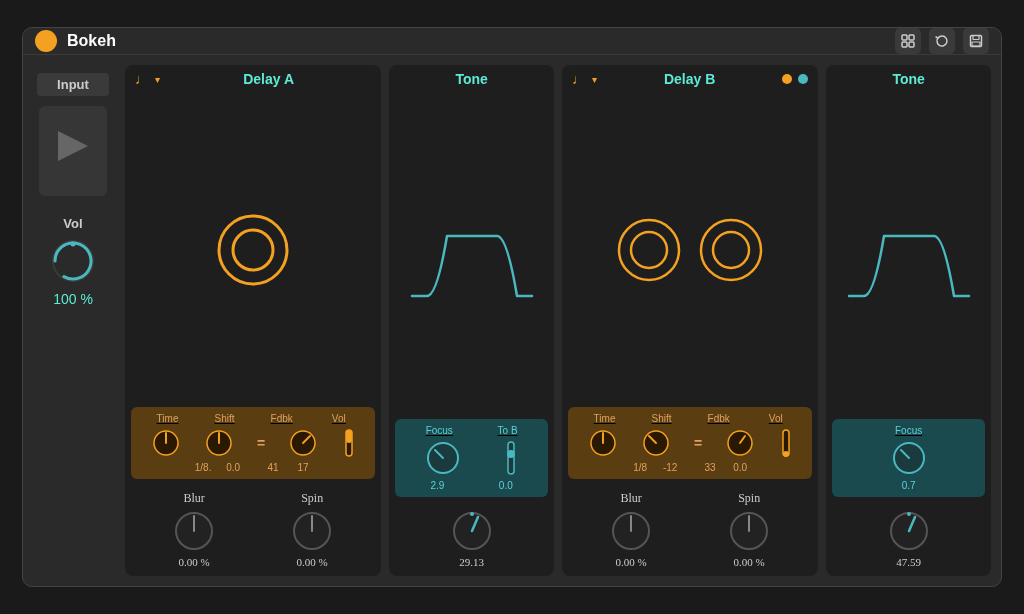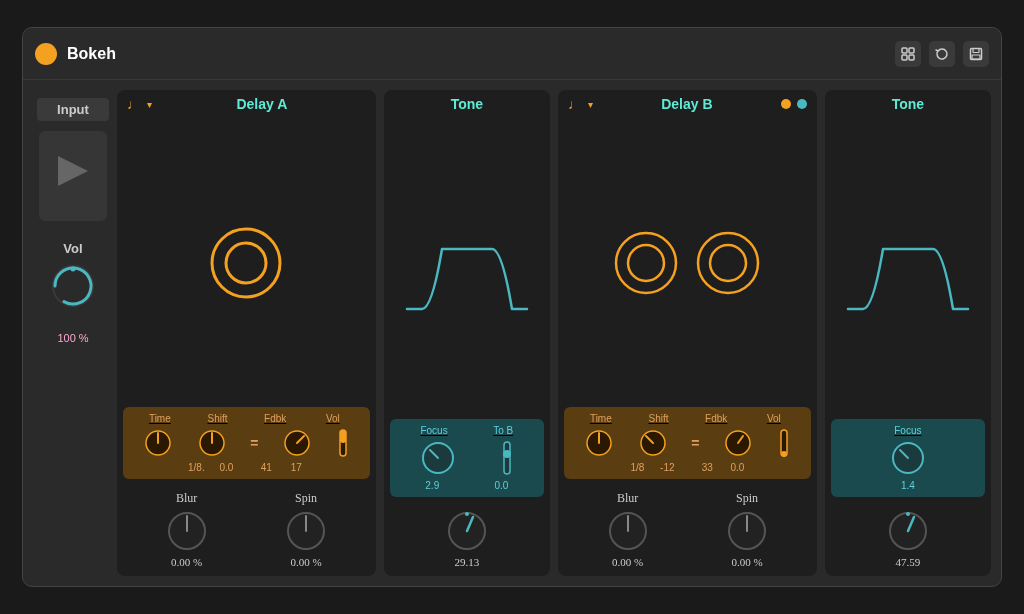--- a/index.html
+++ b/index.html
@@ -18,21 +18,21 @@
       height: 560px;
       background: #2a2a2a;
       border-radius: 10px;
       border: 1px solid #444;
       display: flex;
       flex-direction: column;
       overflow: hidden;
     }
     .title-bar {
       background: #2a2a2a;
-      height: 52px;
+      height: 27px;
       display: flex;
       align-items: center;
       padding: 0 12px;
       border-bottom: 1px solid #3a3a3a;
       flex-shrink: 0;
     }
     .title-bar-logo {
       width: 22px;
       height: 22px;
       background: #f4a020;
@@ -59,21 +59,21 @@
       align-items: center;
       justify-content: center;
       color: #ccc;
       font-size: 13px;
       cursor: pointer;
     }
     .main-content {
       display: flex;
       flex: 1;
       padding: 10px;
-      gap: 4px;
+      gap: 12px;
     }
     
     .input-panel {
       width: 80px;
       background: #2a2a2a;
       border-radius: 6px;
       display: flex;
       flex-direction: column;
       align-items: center;
       padding: 8px 4px;
@@ -104,23 +104,23 @@
       align-items: center;
       margin-top: 10px;
     }
     .vol-label {
       color: #ccc;
       font-size: 13px;
       font-weight: 600;
       margin-bottom: 4px;
     }
     .vol-value {
-      color: #f9a8d4;
-      font-size: 11px;
-      margin-top: 20px;
+      color: #5eead4;
+      font-size: 14px;
+      margin-top: 4px;
     }
     
     .panels-row {
       display: flex;
       flex: 1;
       gap: 8px;
     }
     .delay-panel {
       background: #1e1e1e;
       border-radius: 8px;
@@ -537,21 +537,21 @@
           <div class="knob-row-labels" style="justify-content:center;">
             <span class="tone-knob-label">Focus</span>
           </div>
           <div class="knob-row" style="justify-content:center;">
             <svg width="36" height="36" viewBox="0 0 36 36">
               <circle cx="18" cy="18" r="15" fill="#1a3a3e" stroke="#4ab8c0" stroke-width="2"></circle>
               <line x1="18" y1="18" x2="10" y2="10" stroke="#4ab8c0" stroke-width="2" stroke-linecap="round"></line>
             </svg>
           </div>
           <div class="knob-value-row" style="justify-content:center;">
-            <span class="tone-knob-val">1.4</span>
+            <span class="tone-knob-val">0.7</span>
           </div>
         </div>
         <div class="bottom-row" style="justify-content:center;">
           <div class="bottom-knob-group">
             <svg width="44" height="44" viewBox="0 0 44 44">
               <circle cx="22" cy="22" r="18" fill="#222" stroke="#555" stroke-width="2"></circle>
               <line x1="22" y1="22" x2="28" y2="8" stroke="#4ab8c0" stroke-width="2.5" stroke-linecap="round"></line>
               <circle cx="22" cy="5" r="2" fill="#4ab8c0"></circle>
             </svg>
             <span class="bottom-knob-value">47.59</span>

